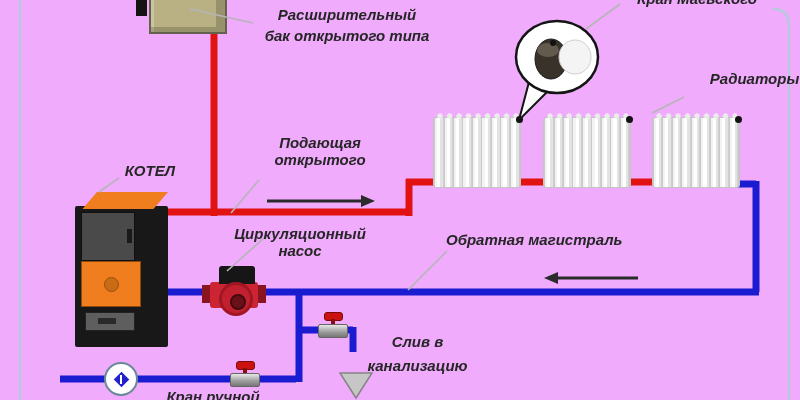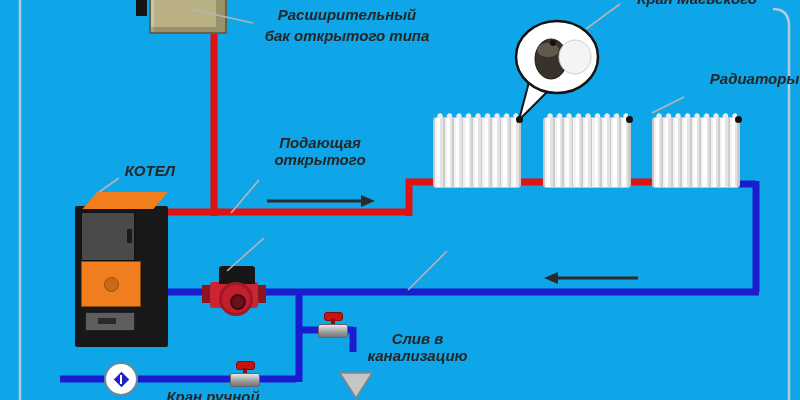--- a/index.html
+++ b/index.html
@@ -1,18 +1,18 @@
 <!DOCTYPE html>
 <html style="--c-supply: #e01212; --c-return: #1b1bd0; --c-boiler-accent: #f07d1e; --c-tank: #b9b184; --c-pump: #cc2433; --c-valve: #cc1111; --c-callout: #b5b5b5; --c-arrow: #2b2b2b; --c-border: #b7c9dd;"><head>
 <meta charset="utf-8">
 <style>
   html,body{margin:0;padding:0;}
   body{width:800px;height:400px;overflow:hidden;background:#fefefe;
        font-family:"Liberation Sans",sans-serif;}
-  .canvas{position:relative;width:800px;height:400px;background:#0ea5e9;overflow:hidden;}
+  .canvas{position:relative;width:800px;height:400px;background:#f0abfc;overflow:hidden;}
   .layer{position:absolute;left:0;top:0;width:800px;height:400px;}
   #pipes{z-index:1;}
   .component{position:absolute;z-index:2;}
   #overlay{z-index:3;}
   .lbl{position:absolute;z-index:5;font:italic bold 15px/18px "Liberation Sans",sans-serif;
        color:#262626;white-space:pre-line;text-align:center;}
 
   .pipe-red{stroke:var(--c-supply,#e01212);stroke-width:7;fill:none;}
   .pipe-blue{stroke:var(--c-return,#1b1bd0);stroke-width:7;fill:none;}
   .stub{fill:#9a9a9a;}
@@ -182,16 +182,19 @@
     </g>
   </svg>
 
   <div class="lbl" style="left:252px;top:4px;width:190px;line-height:21px;">Расширительный
 бак открытого типа</div>
   <div class="lbl" style="left:607px;top:-10px;width:180px;">Кран Маевского</div>
   <div class="lbl" style="left:702px;top:70px;width:105px;">Радиаторы</div>
   <div class="lbl" style="left:110px;top:162px;width:80px;font-style:italic;">КОТЕЛ</div>
   <div class="lbl" style="left:255px;top:134px;width:130px;line-height:17px;">Подающая
 открытого</div>
-  <div class="lbl" style="left:355px;top:330px;width:125px;line-height:17px;">Слив в
+  <div class="lbl" style="left:224px;top:225px;width:152px;line-height:17px;">Циркуляционный
+насос</div>
+  <div class="lbl" style="left:446px;top:231px;width:210px;text-align:left;">Обратная магистраль</div>
+  <div class="lbl" style="left:355px;top:330px;width:125px;line-height:24px;">Слив в
 канализацию</div>
   <div class="lbl" style="left:148px;top:388px;width:130px;">Кран ручной</div>
 </div>
 
 </body></html>

